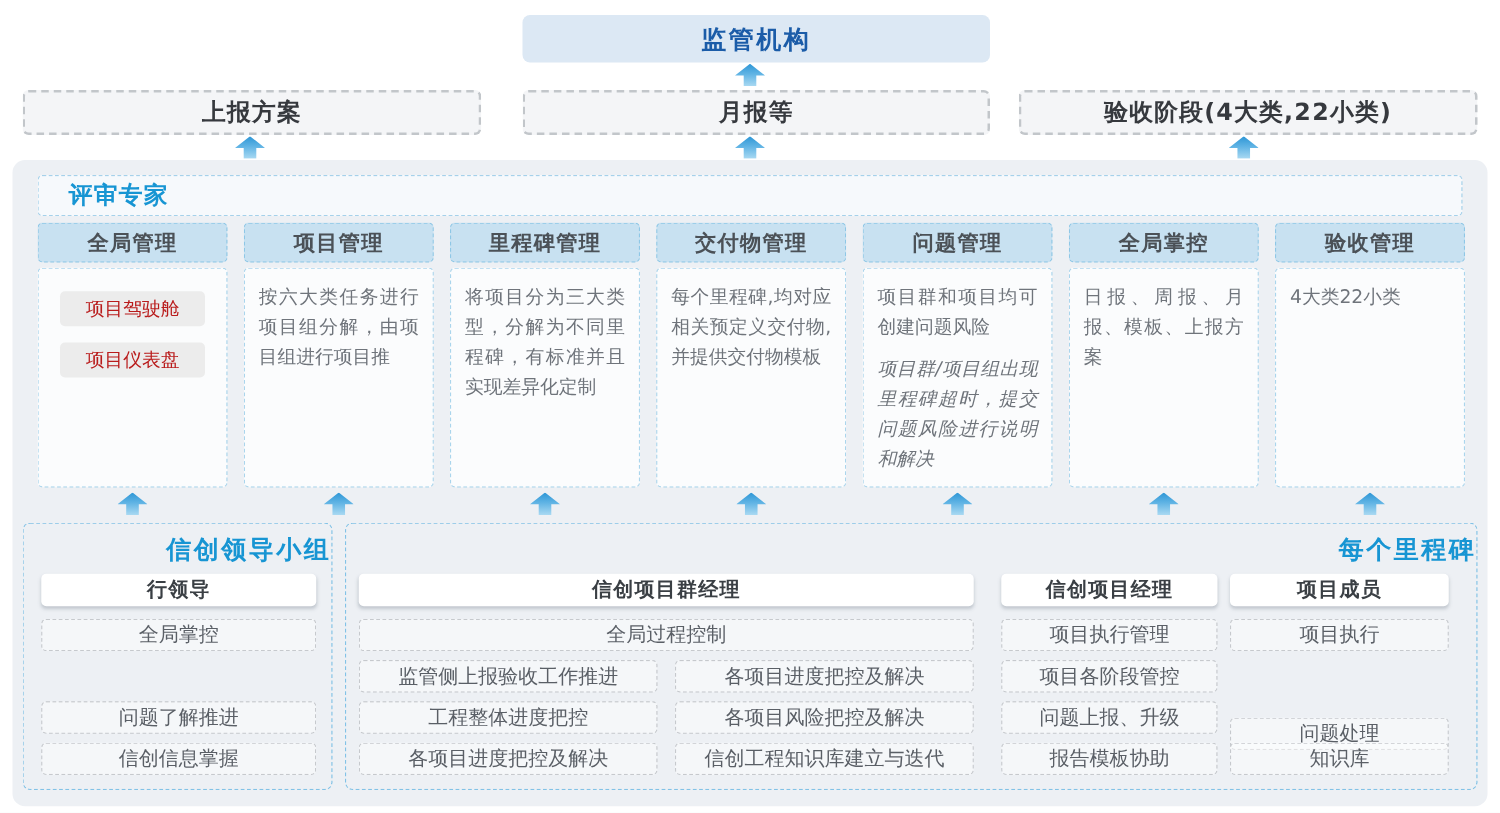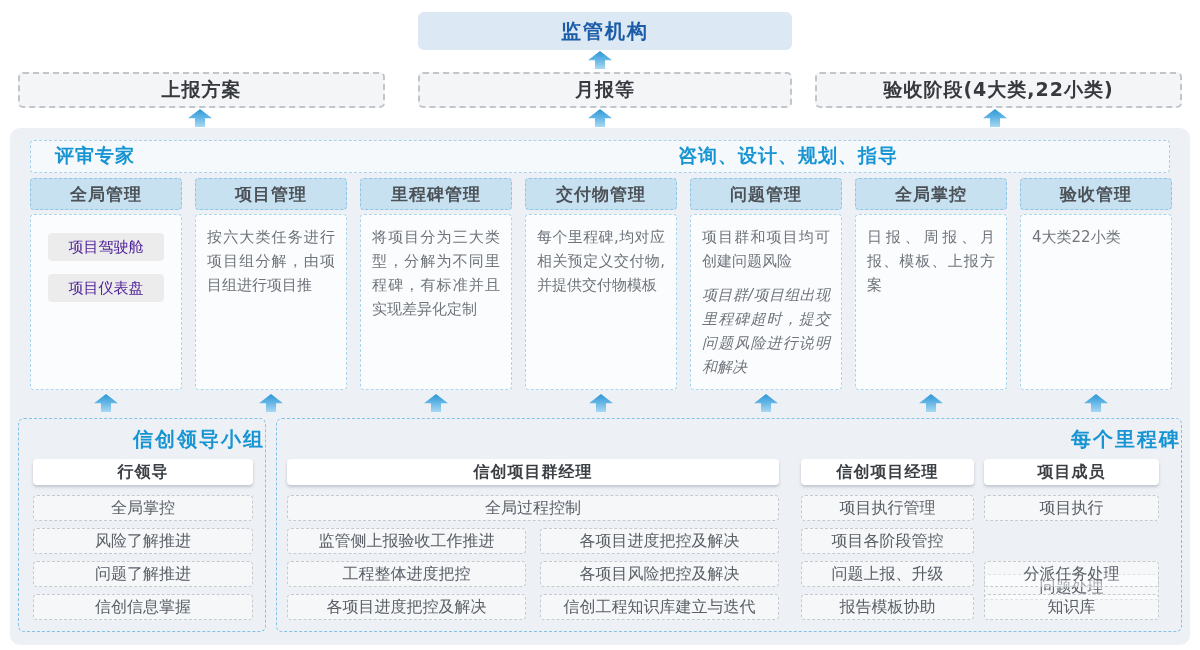--- a/index.html
+++ b/index.html
@@ -55,21 +55,21 @@
   }
   .col-body{
     margin-top:4px; height:176px;
     background:#fbfcfd; border:1.5px dashed #aad5ec; border-radius:4px;
     padding:10px 11px; color:#6f747b; font-size:15px; line-height:1.6;
     text-align:justify; text-justify:inter-character;
   }
   .col-body p + p { margin-top:10px;font-style:italic; }
   .pill{
     width:116px; height:28px; margin:0 auto 13px auto; background:#ececec; border-radius:4px;
-    color:#4c1d95; font-size:15px; display:flex; align-items:center; justify-content:center;
+    color:#b91c1c; font-size:15px; display:flex; align-items:center; justify-content:center;
   }
   .pill.first{ margin-top:8px; }
 
   
   .group{
     position:absolute; top:290px; height:214px;
     border:1.5px dashed #82c2e6; border-radius:6px;
   }
   .group-title{
     position:absolute; left:0; right:0; top:7px; height:26px;
@@ -103,21 +103,20 @@
   <div class="report-box" style="left:815px; width:367px;">验收阶段(4大类,22小类)</div>
 
   <div class="arrow" style="left:188px; top:109px;"></div>
   <div class="arrow" style="left:588px; top:109px;"></div>
   <div class="arrow" style="left:983px; top:109px;"></div>
 
   <div class="container">
 
     <div class="band">
       <div class="band-label left">评审专家</div>
-      <div class="band-label right">咨询、设计、规划、指导</div>
     </div>
 
     <div class="col" style="left:20px;">
       <div class="col-header">全局管理</div>
       <div class="col-body">
         <div class="pill first">项目驾驶舱</div>
         <div class="pill">项目仪表盘</div>
       </div>
     </div>
 
@@ -159,21 +158,20 @@
     <div class="arrow" style="left:414px; top:266px;"></div>
     <div class="arrow" style="left:579px; top:266px;"></div>
     <div class="arrow" style="left:744px; top:266px;"></div>
     <div class="arrow" style="left:909px; top:266px;"></div>
     <div class="arrow" style="left:1074px; top:266px;"></div>
 
     <div class="group" style="left:8px; width:248px;">
       <div class="group-title">信创领导小组</div>
       <div class="role-box" style="left:14px; width:220px;">行领导</div>
       <div class="g-item r1" style="left:14px; width:220px;">全局掌控</div>
-      <div class="g-item r2" style="left:14px; width:220px;">风险了解推进</div>
       <div class="g-item r3" style="left:14px; width:220px;">问题了解推进</div>
       <div class="g-item r4" style="left:14px; width:220px;">信创信息掌握</div>
     </div>
 
     <div class="group" style="left:266px; width:906px;">
       <div class="group-title">每个里程碑</div>
 
       <div class="role-box" style="left:10px; width:492px;">信创项目群经理</div>
       <div class="g-item r1" style="left:10px; width:492px;">全局过程控制</div>
       <div class="g-item r2" style="left:10px; width:239px;">监管侧上报验收工作推进</div>
@@ -185,18 +183,17 @@
 
       <div class="role-box" style="left:524px; width:173px;">信创项目经理</div>
       <div class="g-item r1" style="left:524px; width:173px;">项目执行管理</div>
       <div class="g-item r2" style="left:524px; width:173px;">项目各阶段管控</div>
       <div class="g-item r3" style="left:524px; width:173px;">问题上报、升级</div>
       <div class="g-item r4" style="left:524px; width:173px;">报告模板协助</div>
 
       <div class="role-box" style="left:707px; width:175px;">项目成员</div>
       <div class="g-item r1" style="left:707px; width:175px;">项目执行</div>
       <div class="g-item r2" style="left:707px; width:175px;margin-top:46px;">问题处理</div>
-      <div class="g-item r3" style="left:707px; width:175px;">分派任务处理</div>
       <div class="g-item r4" style="left:707px; width:175px;">知识库</div>
     </div>
 
   </div>
 </div>
 
 </body></html>

